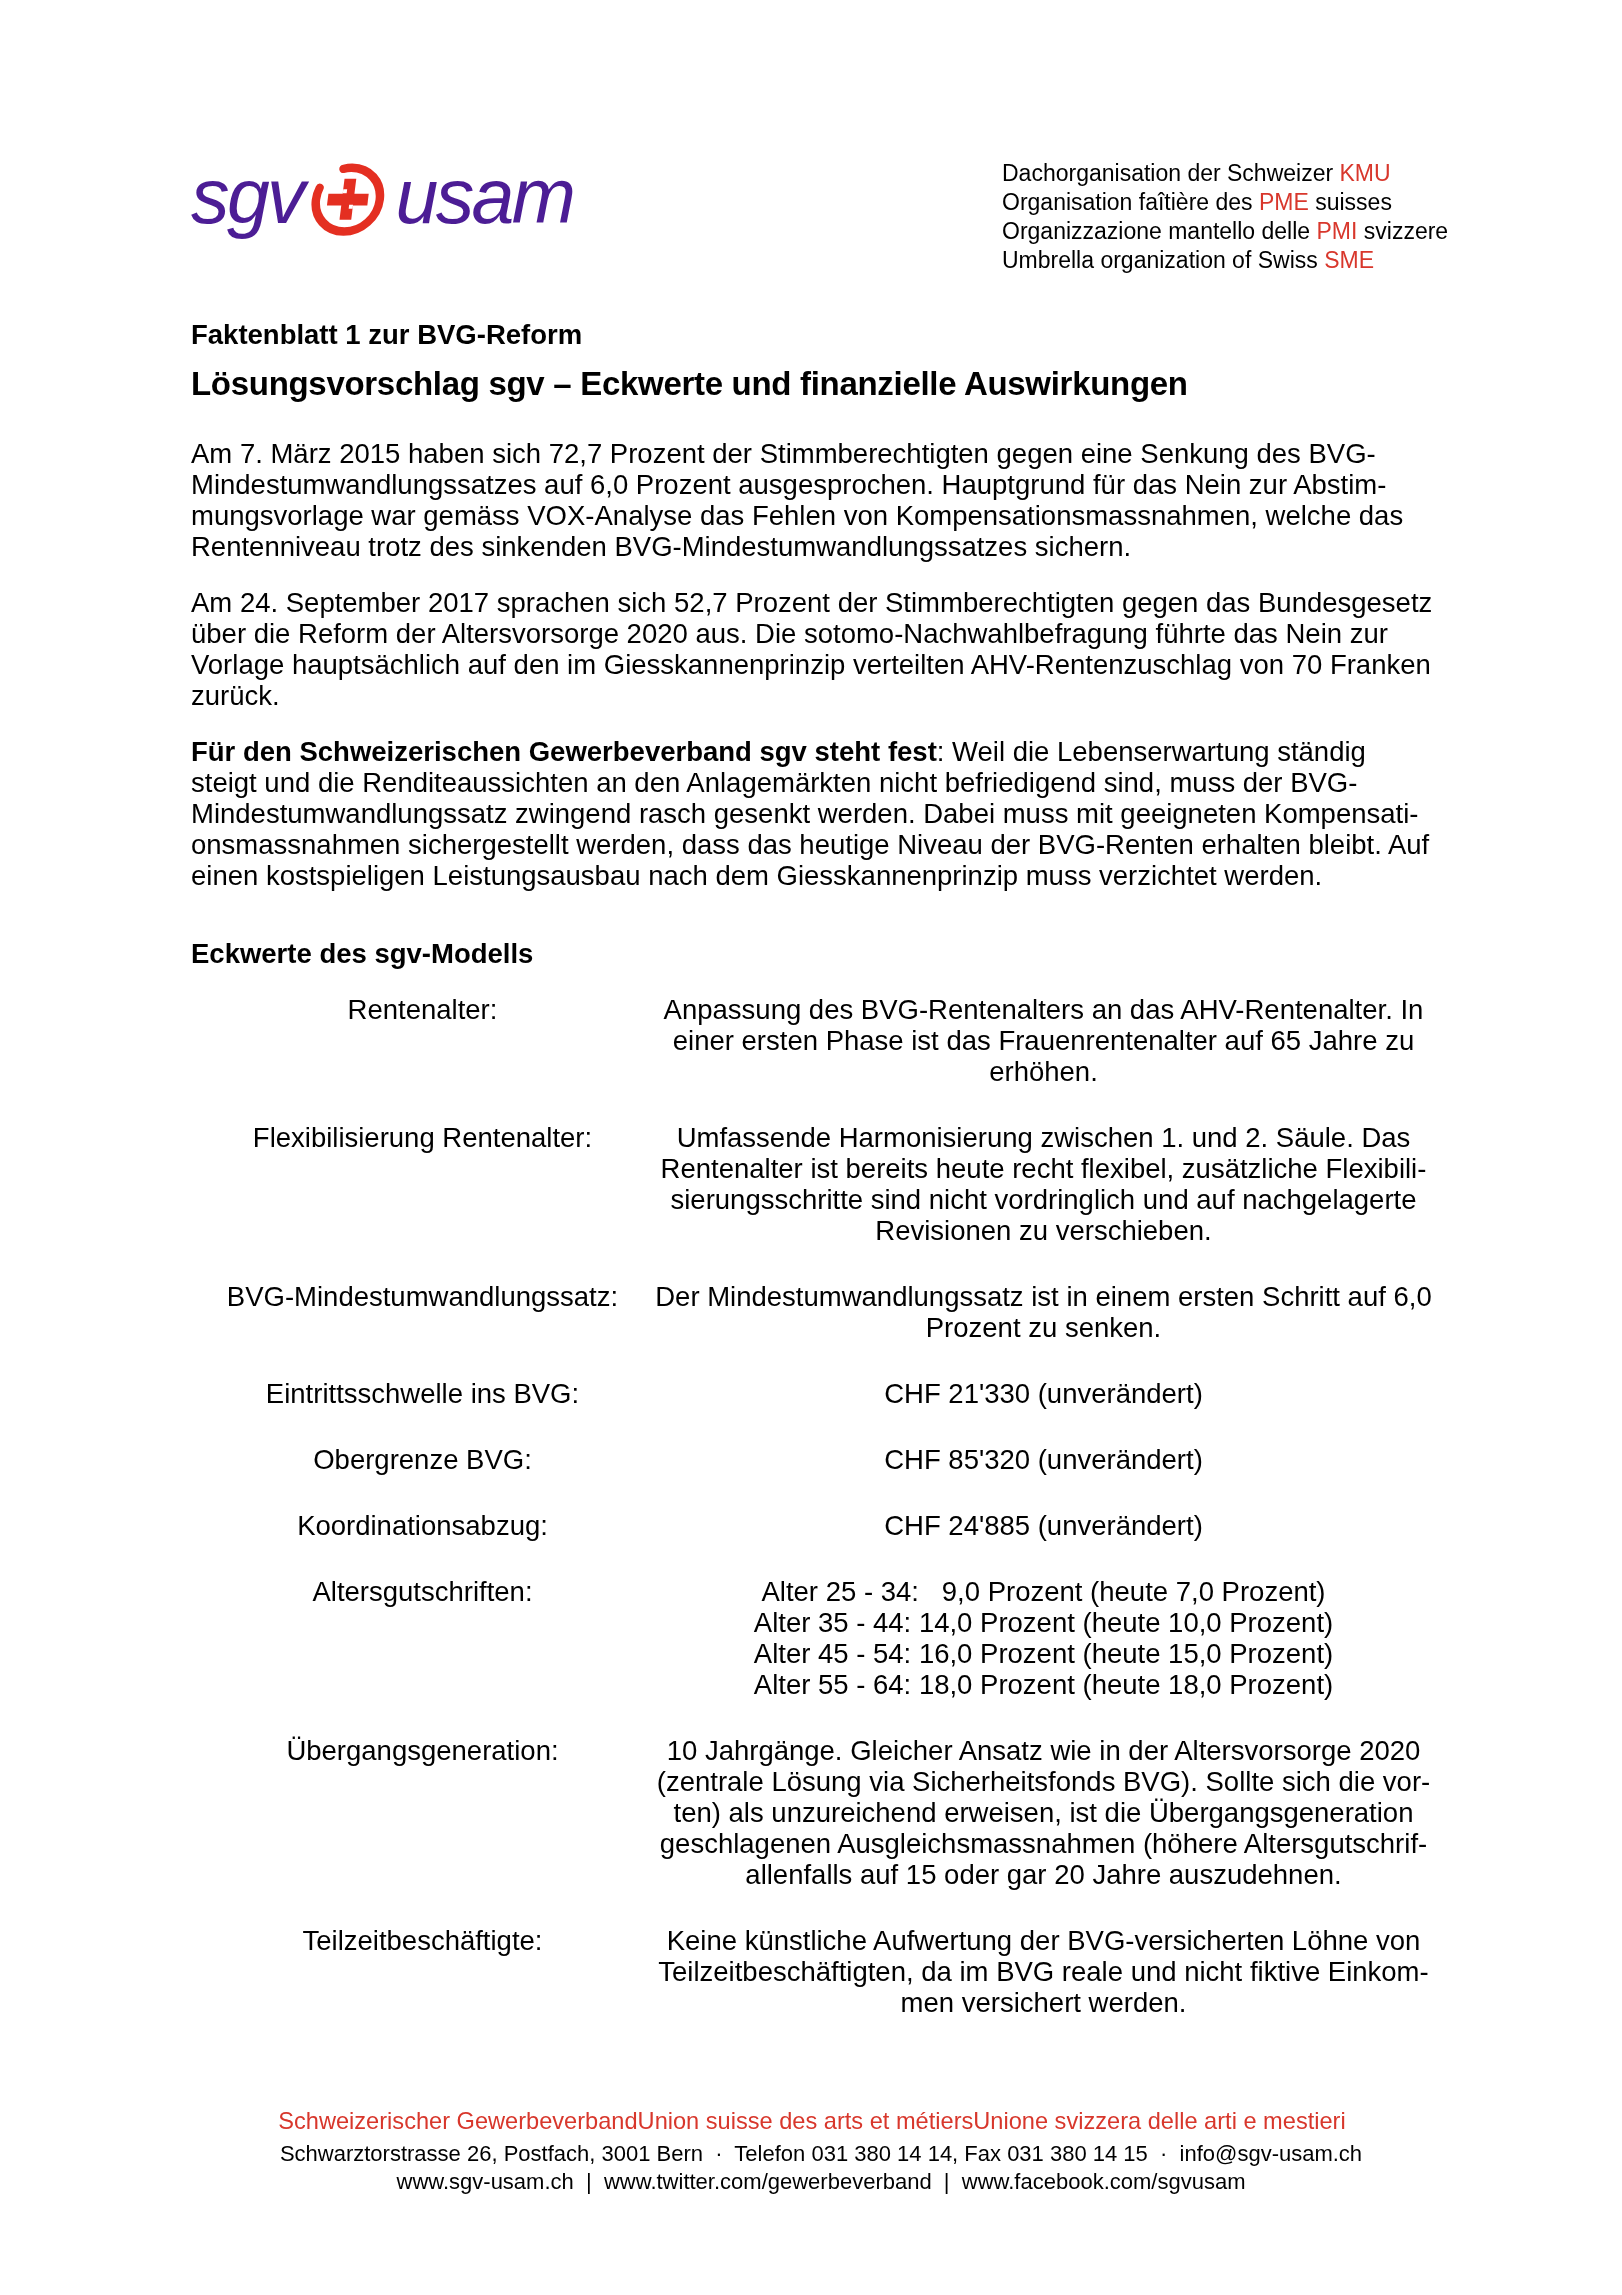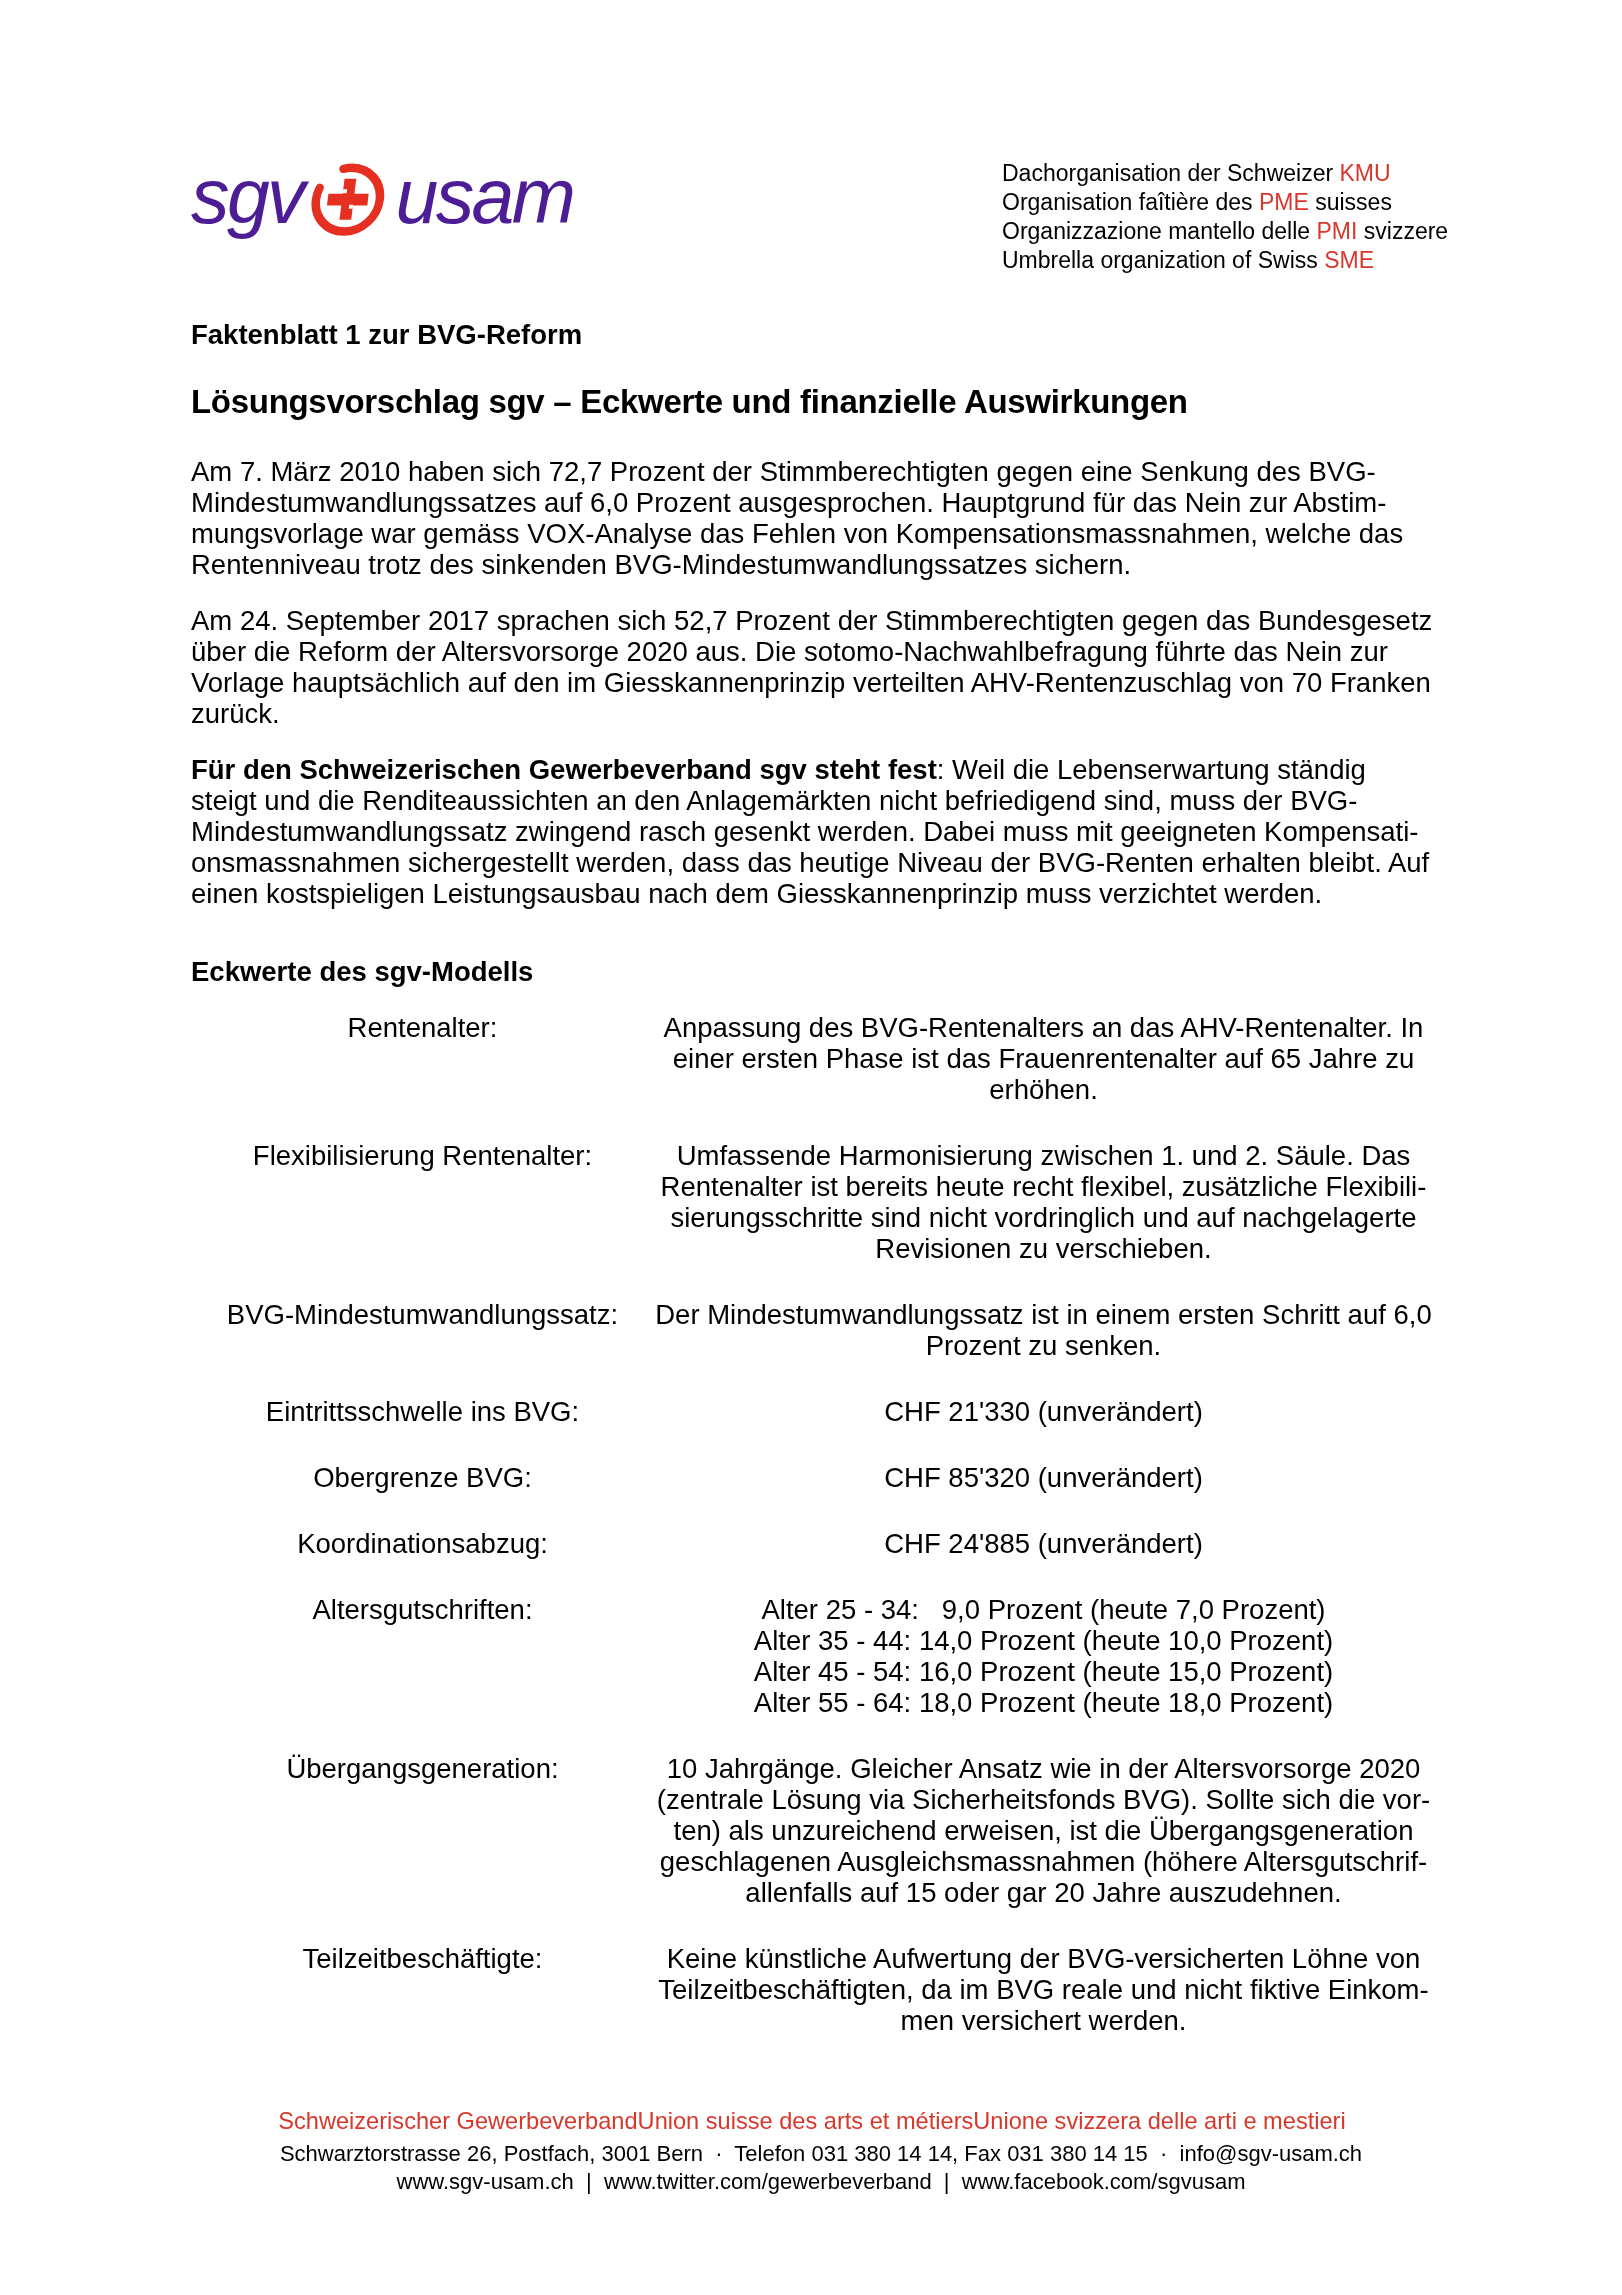--- a/index.html
+++ b/index.html
@@ -41,21 +41,21 @@
 
   
   .content {
     position: absolute;
     left: 191px;
     top: 319px;
     width: 1242px;
     font-size: 27.5px;
     line-height: 31px;
   }
-  .subtitle { font-weight: bold; font-size: 27.5px; margin: 0 0 33px 0; }
+  .subtitle { font-weight: bold; font-size: 27.5px; margin: 0 0 15px 0; }
   .doc-title { font-weight: bold; font-size: 33px; line-height: 38px; margin: 0 0 35px 0; letter-spacing: -0.3px; }
   .para { margin: 0 0 25px 0; }
   .line { white-space: pre-wrap; }
   .section-heading { font-weight: bold; margin: 47px 0 25px 0; }
 
   .eck-table { margin: 0; }
   .row { display: flex; margin: 0 0 35px 0; text-align: center; }
   .row:last-child { margin-bottom: 0; }
   .row-label { width: 463px; flex: none; }
   .row-value { flex: 1; }
@@ -110,21 +110,21 @@
   </div>
 
   <div class="org-block"><div class="org-line"><span>Dachorganisation der Schweizer </span><span class="acronym">KMU</span><span></span></div><div class="org-line"><span>Organisation faîtière des </span><span class="acronym">PME</span><span> suisses</span></div><div class="org-line"><span>Organizzazione mantello delle </span><span class="acronym">PMI</span><span> svizzere</span></div><div class="org-line"><span>Umbrella organization of Swiss </span><span class="acronym">SME</span><span></span></div></div>
 
   <div class="content">
     <div class="subtitle">Faktenblatt 1 zur BVG-Reform</div>
     <div class="doc-title">Lösungsvorschlag sgv – Eckwerte und finanzielle Auswirkungen</div>
 
     <div id="paragraphs">
         <div class="para">
-          <div class="line">Am 7. März 2010 haben sich 72,7 Prozent der Stimmberechtigten gegen eine Senkung des BVG-</div>
+          <div class="line">Am 7. März 2015 haben sich 72,7 Prozent der Stimmberechtigten gegen eine Senkung des BVG-</div>
           <div class="line">Mindestumwandlungssatzes auf 6,0 Prozent ausgesprochen. Hauptgrund für das Nein zur Abstim-</div>
           <div class="line">mungsvorlage war gemäss VOX-Analyse das Fehlen von Kompensationsmassnahmen, welche das</div>
           <div class="line">Rentenniveau trotz des sinkenden BVG-Mindestumwandlungssatzes sichern.</div>
         </div>
         <div class="para">
           <div class="line">Am 24. September 2017 sprachen sich 52,7 Prozent der Stimmberechtigten gegen das Bundesgesetz</div>
           <div class="line">über die Reform der Altersvorsorge 2020 aus. Die sotomo-Nachwahlbefragung führte das Nein zur</div>
           <div class="line">Vorlage hauptsächlich auf den im Giesskannenprinzip verteilten AHV-Rentenzuschlag von 70 Franken</div>
           <div class="line">zurück.</div>
         </div>

